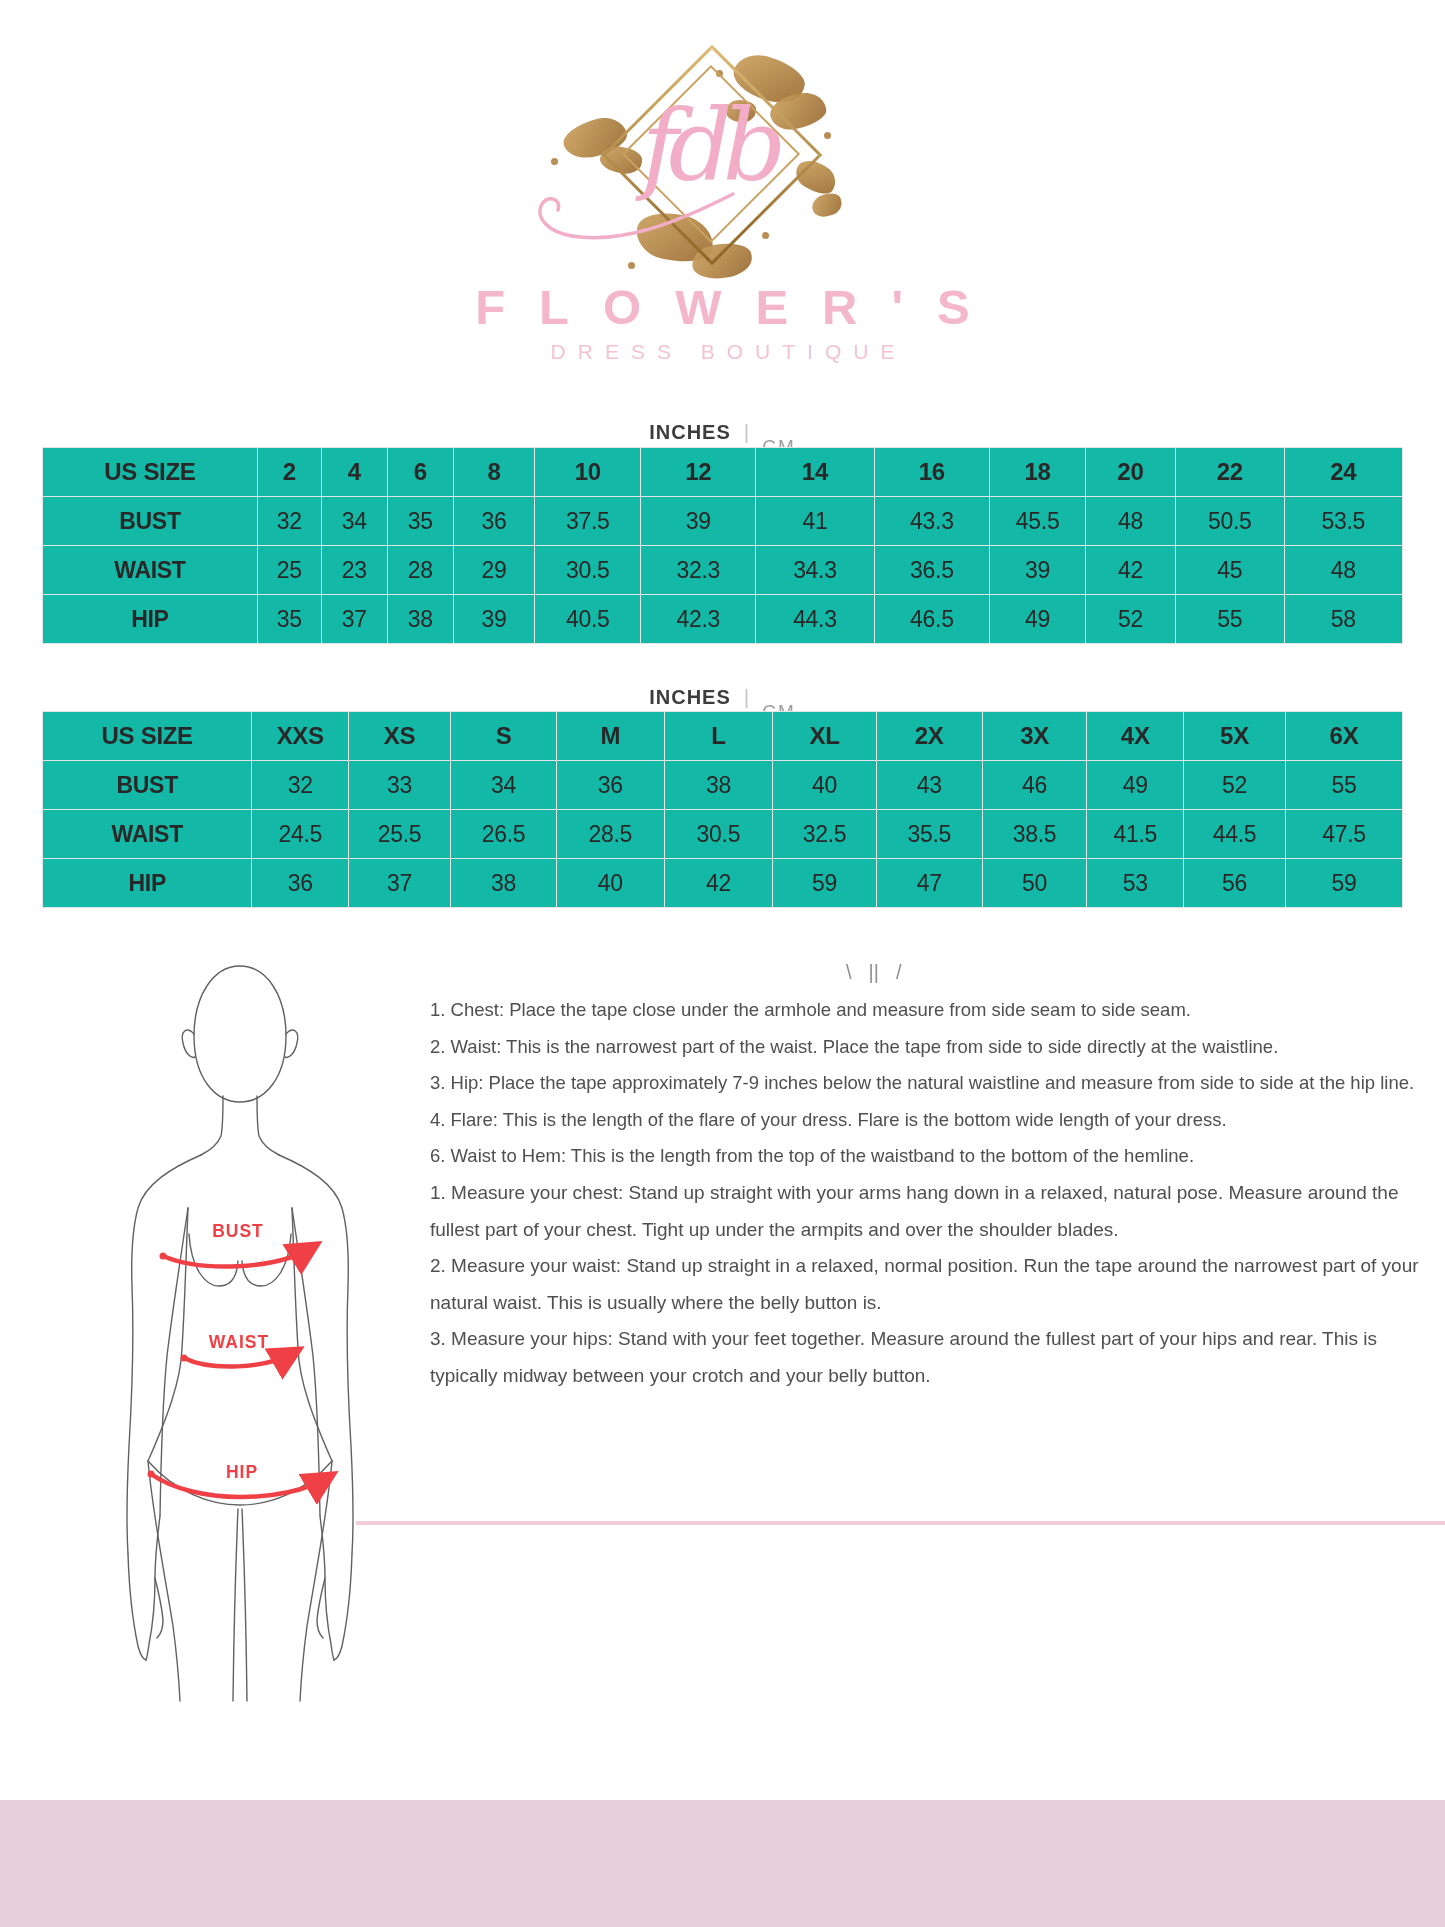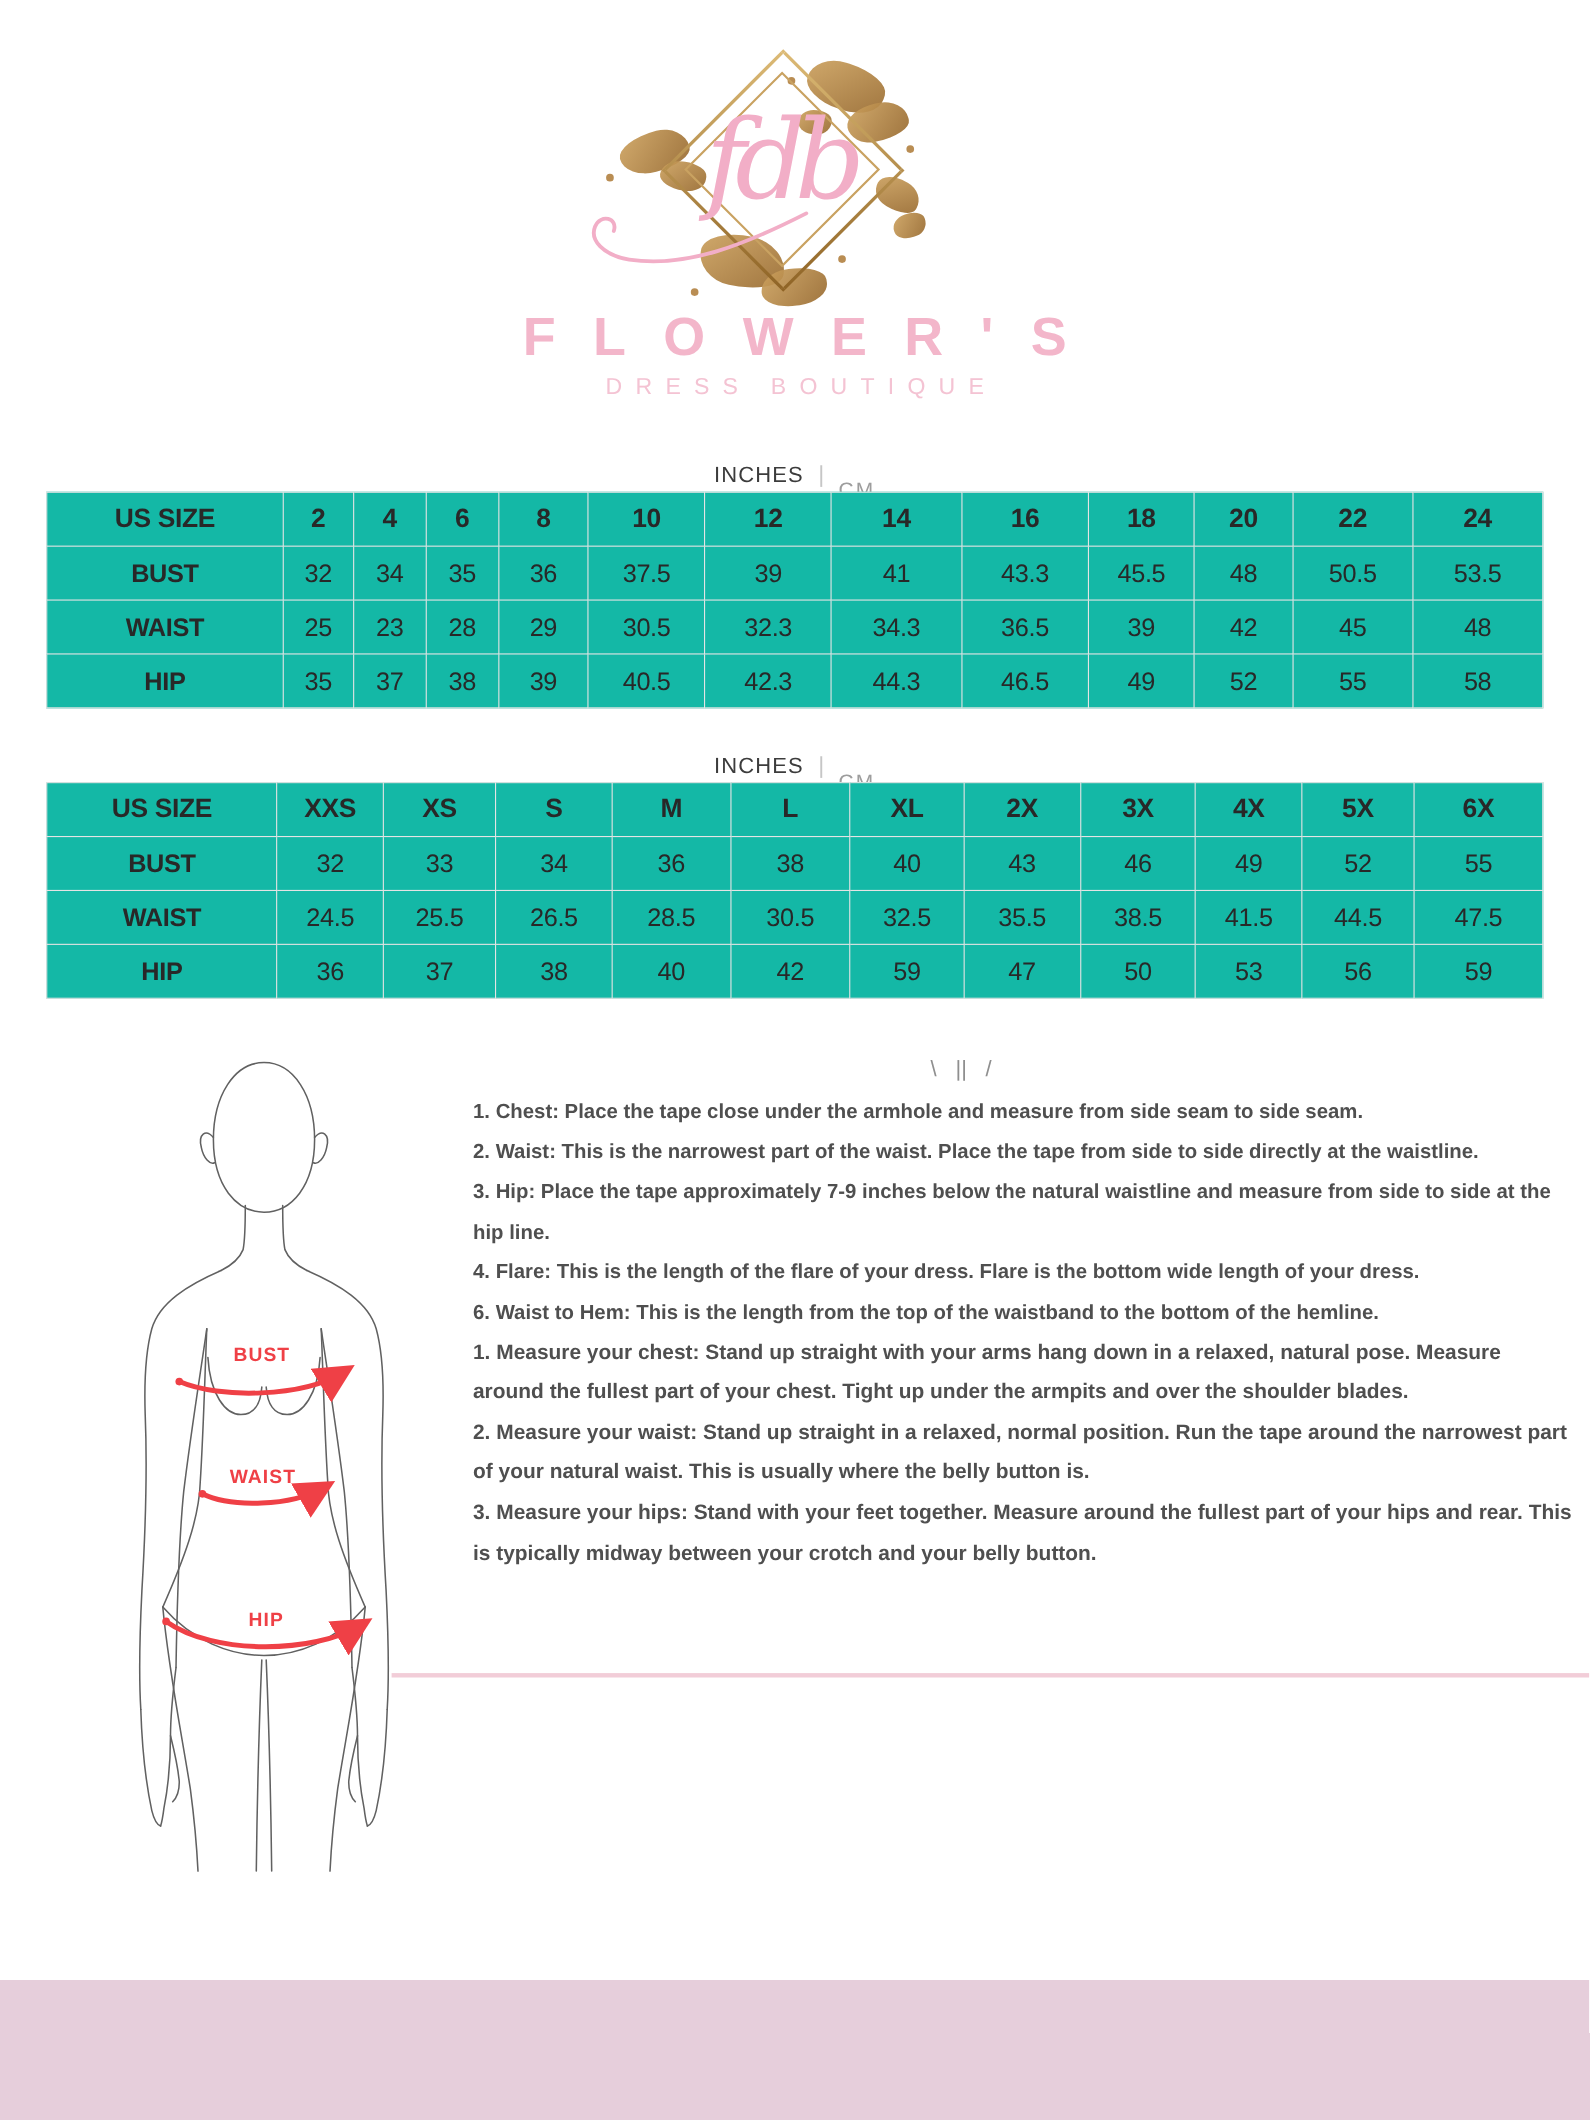--- a/index.html
+++ b/index.html
@@ -19,42 +19,42 @@
     color:#f2aec7;letter-spacing:-10px;z-index:3;}
   .swash{position:absolute;left:528px;top:188px;z-index:3;}
   .brand-name{position:absolute;left:0;right:0;top:279px;text-align:center;
     font-size:49px;letter-spacing:34px;text-indent:34px;color:#f3b6ca;font-weight:700;}
   .brand-tagline{position:absolute;left:0;right:0;top:340px;text-align:center;
     font-size:21px;letter-spacing:12px;text-indent:12px;color:#f4c3d3;font-weight:400;}
 
   
   .unit-toggle{position:absolute;left:0;right:0;display:flex;justify-content:center;
     align-items:center;gap:13px;}
-  .unit-toggle .inches{font-weight:normal;font-size:20px;letter-spacing:1px;color:#3c3c3c;cursor:pointer;}
+  .unit-toggle .inches{font-weight:bold;font-size:20px;letter-spacing:1px;color:#3c3c3c;cursor:pointer;}
   .unit-toggle .sep{color:#c6c6c6;font-size:21px;font-weight:normal;}
   .unit-toggle .cm{color:#9d9d9d;font-size:19px;letter-spacing:2px;cursor:pointer;margin-top:30px;}
   .toggle-1{top:406px;} .toggle-2{top:671px;}
 
   
   table.size-table{position:absolute;left:42px;width:1361px;border-collapse:collapse;
     table-layout:fixed;background:#14b8a6;}
   .table-1{top:447px;} .table-2{top:711px;}
   table.size-table th,table.size-table td{border:1px solid #e4e4e4;text-align:center;
     vertical-align:middle;height:48px;padding:0;color:#282828;letter-spacing:-0.3px;}
   table.size-table thead th{font-weight:bold;font-size:24px;}
   table.size-table tbody td{font-size:23px;font-weight:normal;}
   table.size-table tbody td.row-label{font-weight:bold;}
 
   
   .figure-svg{position:absolute;left:105px;top:956px;}
 
   
   .tape-marks{position:absolute;left:846px;top:961px;display:flex;gap:17px;
     color:#8f8f8f;font-size:20px;}
-  .instructions{position:absolute;left:430px;top:992px;width:1002px;color:#4f4f4f;font-weight:bold;}
+  .instructions{position:absolute;left:430px;top:992px;width:1002px;color:#4f4f4f;}
   .instructions p{margin:0;line-height:36.6px;}
   .group-1 p{font-size:18.5px;}
   .group-2 p{font-size:19px;}
 
   
   .pink-line{position:absolute;left:356px;top:1521px;width:1089px;height:4px;background:#f2cdd8;}
   .footer-bar{position:absolute;left:0;top:1800px;width:1445px;height:127px;background:#e6cedb;}
 </style>
 </head>
 <body>

